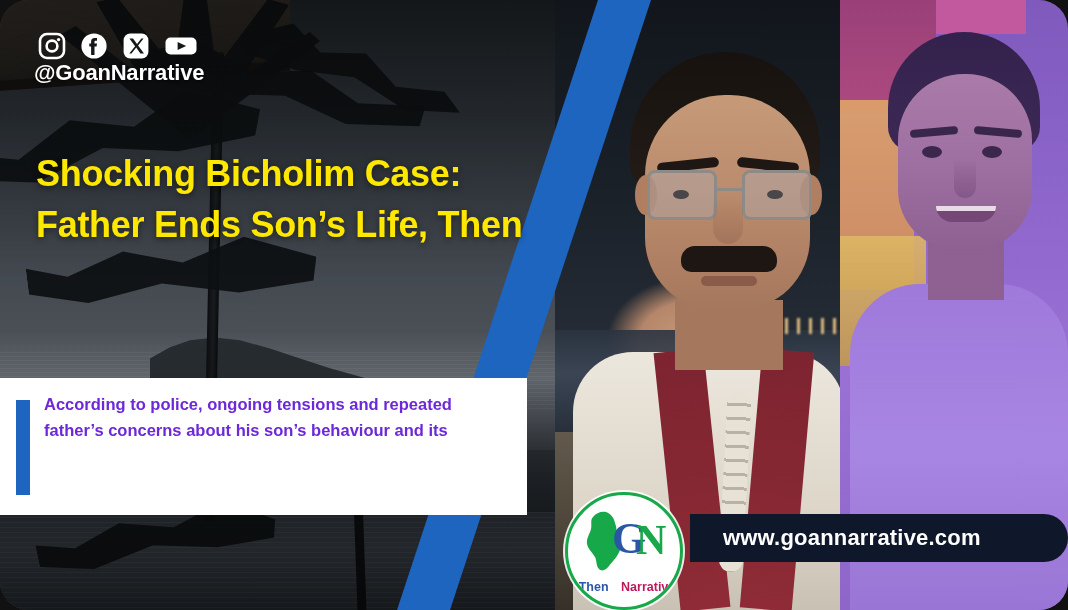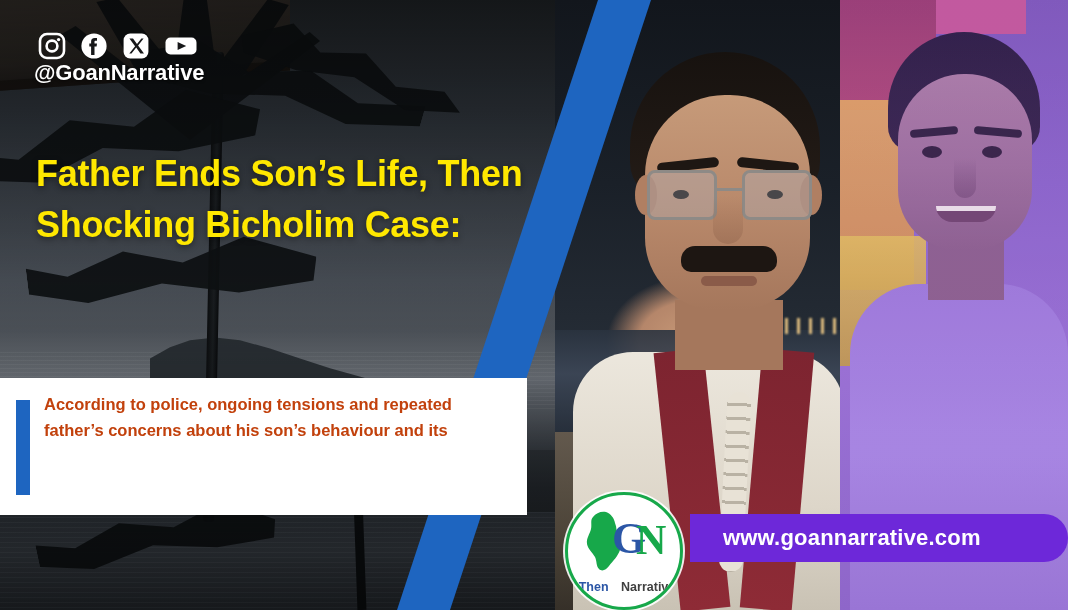--- a/index.html
+++ b/index.html
@@ -8,20 +8,21 @@
     width:1068px; height:610px;
     font-family:"Liberation Sans", sans-serif;
     overflow:hidden;
   }
 
   #card {
     position:relative;
     width:1068px; height:610px;
     overflow:hidden;
     background:#2c3238;
+    border-radius:29px;
   }
 
   
   .bg-left {
     position:absolute; left:0; top:0; width:640px; height:610px;
     background:
       linear-gradient(180deg,#23272b 0%, #2f353c 18%, #4a5058 46%, #5b6168 58%, #3e444a 66%, #262b30 80%, #1b1f23 100%);
     overflow:hidden;
   }
   
@@ -288,21 +289,21 @@
   .caption-box{
     position:absolute; left:0; top:378px; width:527px; height:137px;
     background:#ffffff;
   }
   .cap-bar{
     position:absolute; left:16px; top:22px; width:14px; height:95px;
     background:#1e65c0;
   }
   .cap-text{
     position:absolute; left:44px; top:14px; width:470px;
-    color:#c2410c; font-size:16.5px; font-weight:bold; line-height:1.56;
+    color:#6d28d9; font-size:16.5px; font-weight:bold; line-height:1.56;
   }
   .cap-text div{ white-space:nowrap; }
 
   
   .logo{
     position:absolute; left:565px; top:492px; width:118px; height:118px;
     border-radius:50%;
     background:#ffffff;
     border:3px solid #17a84a;
     box-shadow:0 0 0 2px rgba(255,255,255,.9);
@@ -320,26 +321,26 @@
   .gn-n{
     position:absolute; left:68px; top:24px;
     font-family:"Liberation Serif", serif;
     font-size:42px; font-weight:bold; color:#17a84a; line-height:1;
   }
   .logo-name{
     position:absolute; left:0; top:86px; width:118px; text-align:center;
     font-size:12.5px; font-weight:bold; line-height:1;
   }
   .ln-goan{ color:#2b56a6; }
-  .ln-narr{ color:#404040;padding-left:9px; }
+  .ln-narr{ color:#be185d;padding-left:9px; }
 
   
   .url-bar{
     position:absolute; left:690px; top:514px; width:378px; height:48px;
-    background:#6d28d9;
+    background:#0f172a;
     border-radius:0 26px 26px 0;
     display:flex; align-items:center;
   }
   .url-text{
     margin-left:33px;
     color:#ffffff; font-size:22px; font-weight:bold; letter-spacing:.2px;
   }
 </style>
 </head>
 <body>
@@ -431,22 +432,22 @@
     </svg>
     <svg class="soc" viewBox="0 0 34 28" style="width:34px;">
       <rect x="1.5" y="5.5" width="31" height="17" rx="5" ry="5" fill="#fff"></rect>
       <polygon points="13.6,10 22.2,14 13.6,18" fill="#17181a"></polygon>
     </svg>
   </div>
 
   <div class="handle">@GoanNarrative</div>
 
   <div class="headline">
+    <div>Shocking Bicholim Case:</div>
     <div>Father Ends Son’s Life, Then</div>
-    <div>Shocking Bicholim Case:</div>
   </div>
 
   <div class="caption-box">
     <div class="cap-bar"></div>
     <div class="cap-text">
       <div>According to police, ongoing tensions and repeated</div>
       <div>father’s concerns about his son’s behaviour and its</div>
     </div>
   </div>
 

